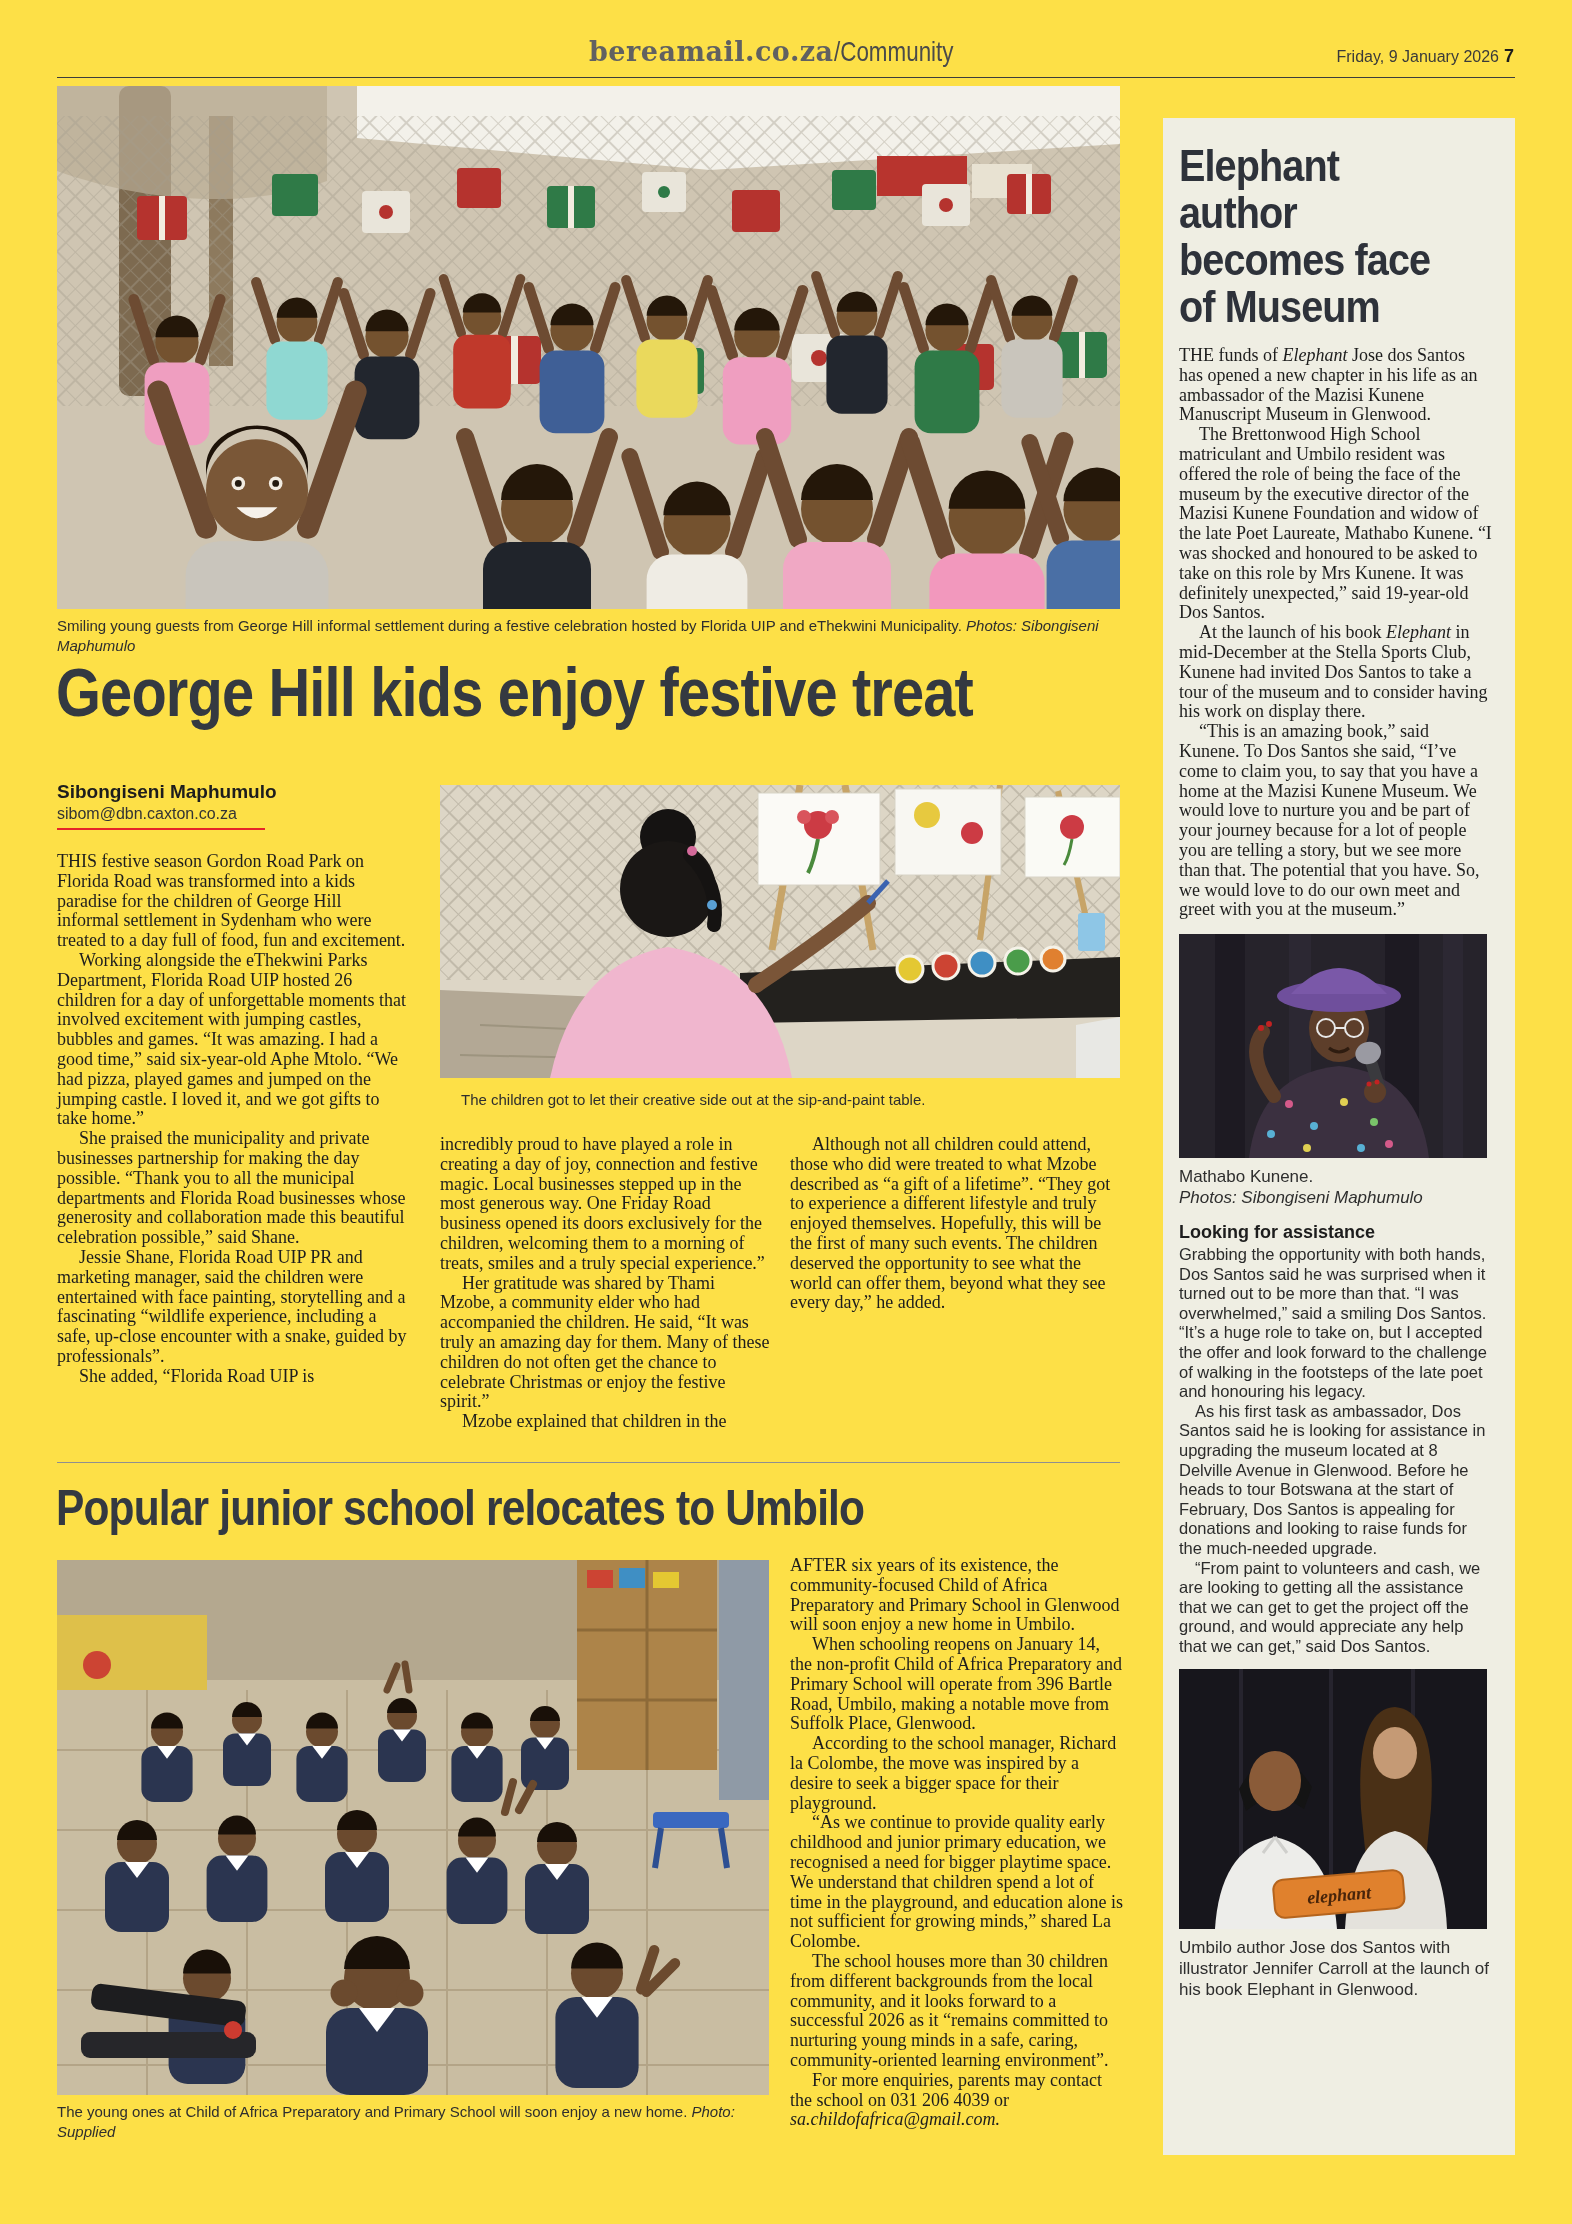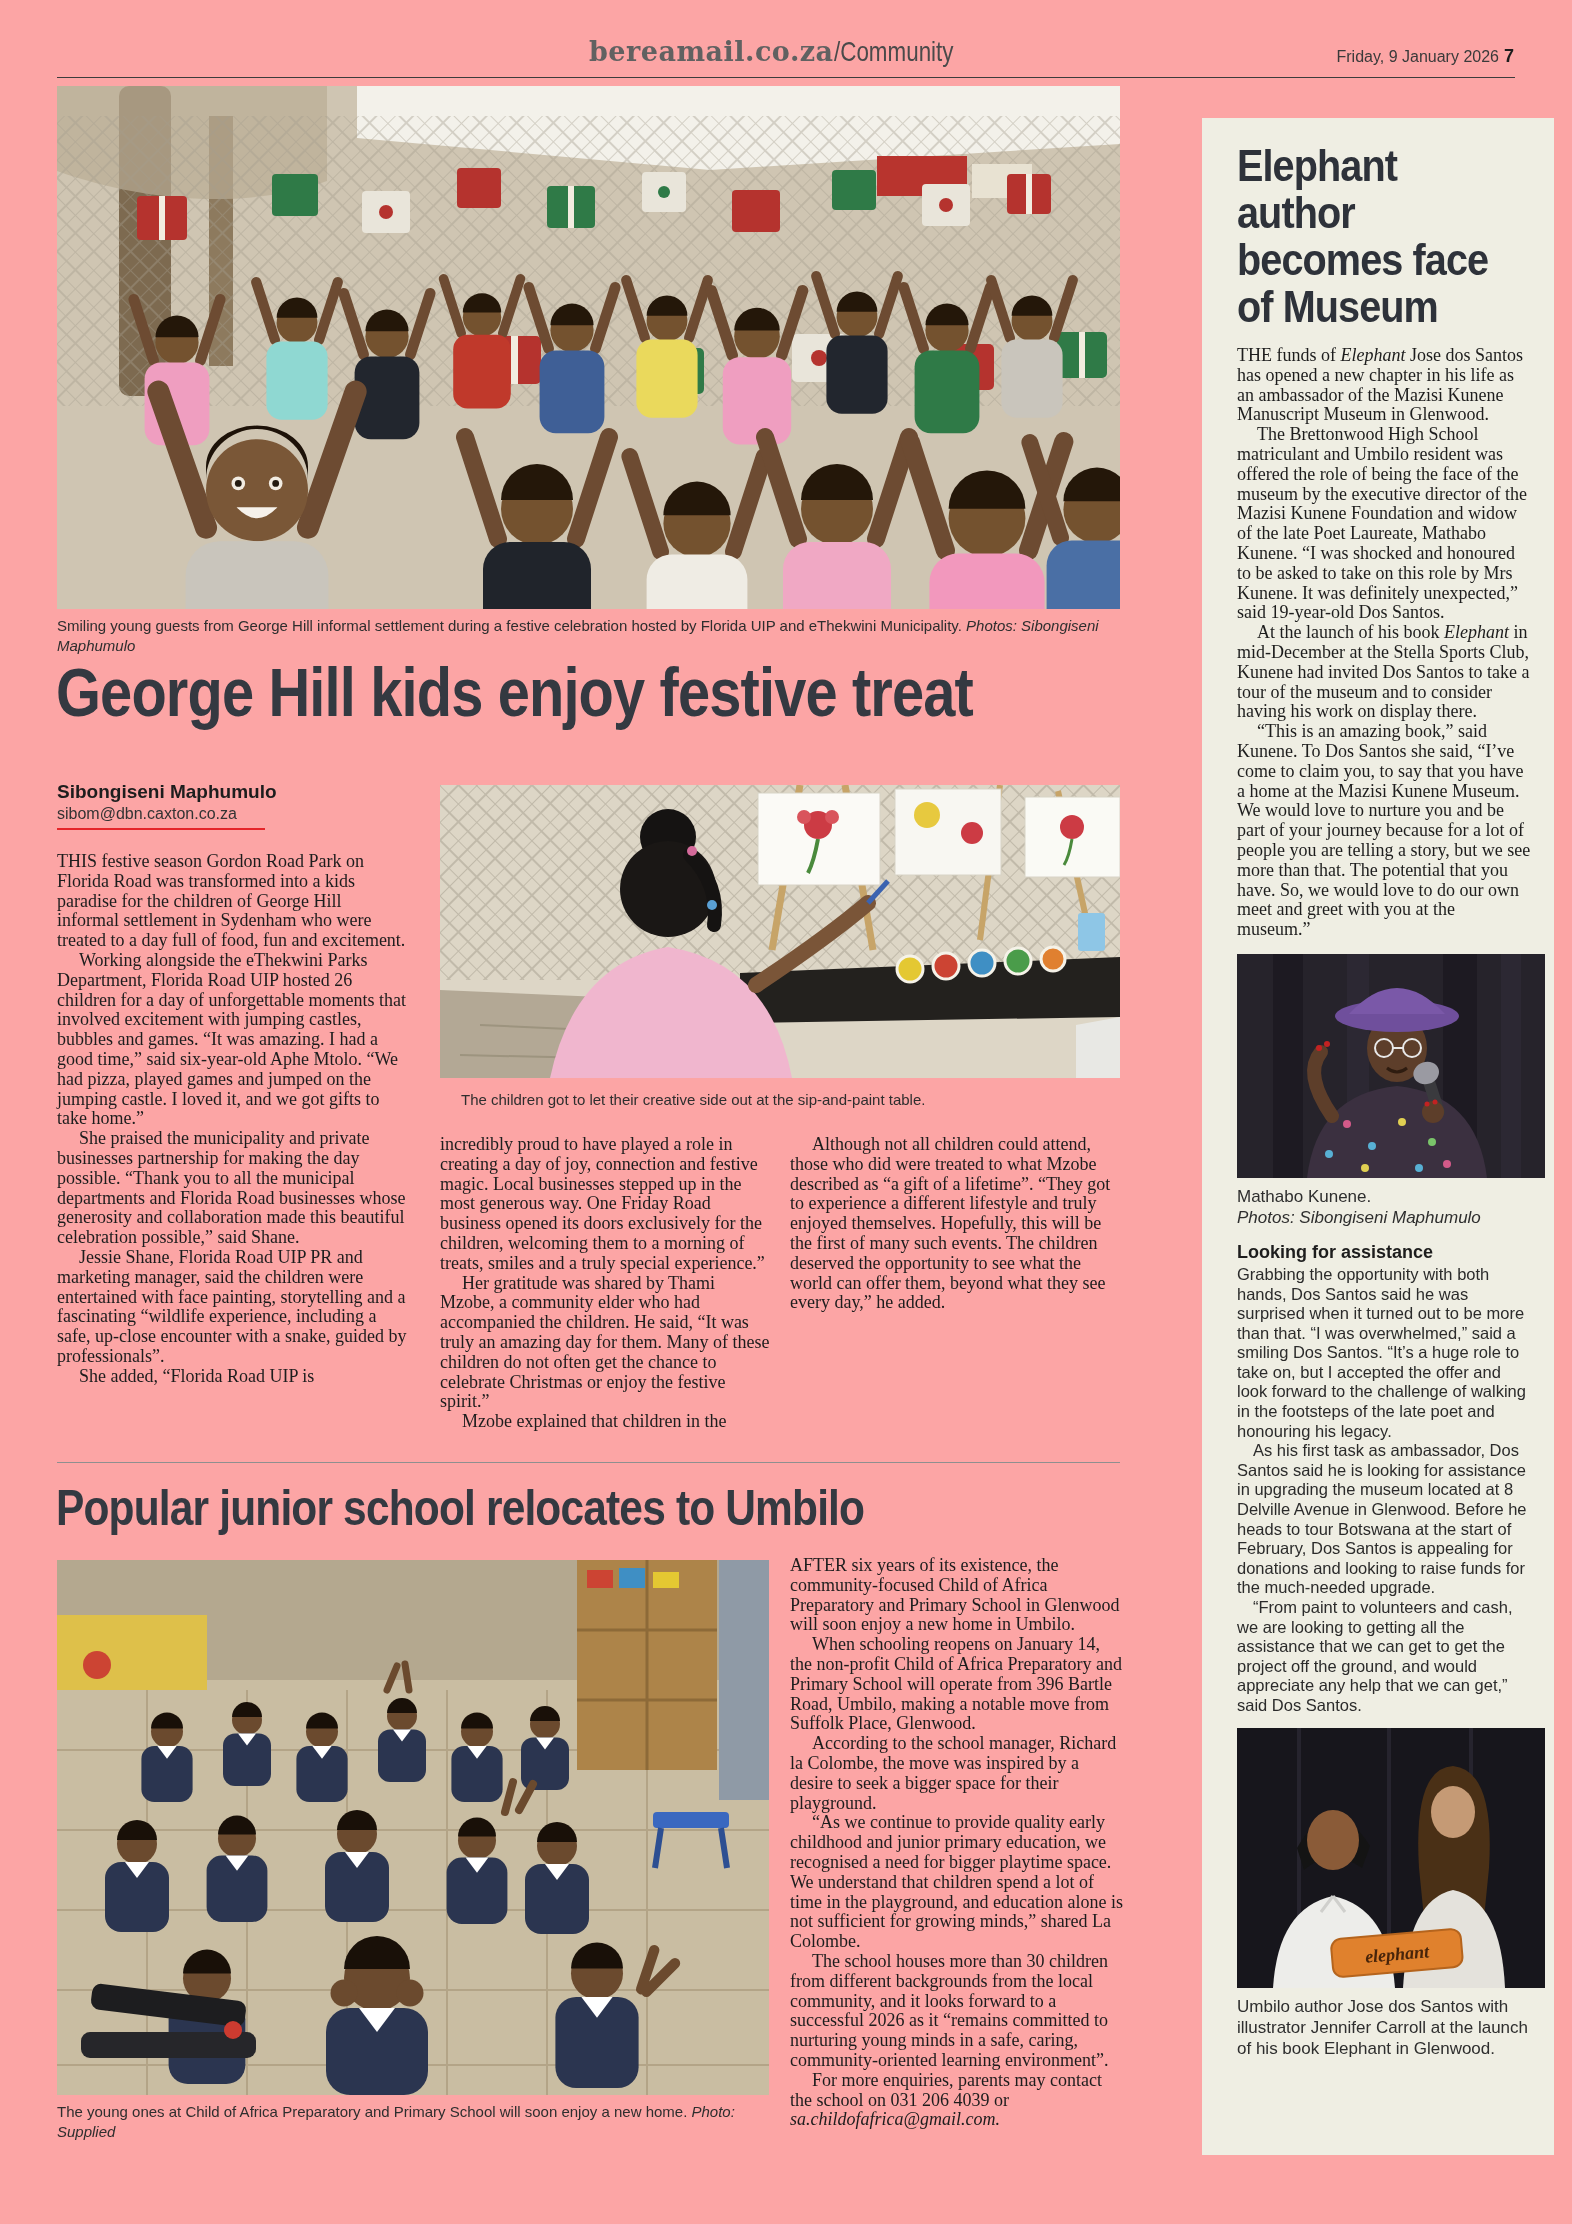--- a/index.html
+++ b/index.html
@@ -1,17 +1,17 @@
 <!DOCTYPE html>
 <html><head>
 <meta charset="utf-8">
 <style>
   * { margin:0; padding:0; box-sizing:border-box; }
   html,body { background:#ffffff; }
-  .page { position:relative; width:1572px; height:2224px; background:#fca5a5;
+  .page { position:relative; width:1572px; height:2224px; background:#fde047;
           font-family:"Liberation Serif", serif; color:#1d1d1d; overflow:hidden; }
 
   
   .masthead { position:absolute; top:36px; left:0; width:100%; text-align:center; white-space:nowrap; }
   .masthead .site { font-family:"DejaVu Serif", serif; font-weight:bold; font-size:27px; color:#616161; letter-spacing:.5px; }
   .masthead .section { font-family:"Liberation Sans", sans-serif; font-size:28px; color:#4a4a4a;
                        display:inline-block; transform:scaleX(.8); transform-origin:left center; }
   .dateline { position:absolute; top:46px; right:58px; font-family:"Liberation Sans", sans-serif;
               font-size:16px; color:#3a3a3a; }
   .dateline .pagenum { font-weight:bold; font-size:18px; color:#1d1d1d; margin-left:5px; }
@@ -48,22 +48,22 @@
   .colbody p { font-size:18px; line-height:19.8px; color:#1d1d1d; }
   .colbody p.ind { text-indent:22px; }
   #col1 { position:absolute; left:57px;  top:852px;  width:350px; }
   #col2 { position:absolute; left:440px; top:1135px; width:334px; }
   #col3 { position:absolute; left:790px; top:1135px; width:334px; }
   #school-col { position:absolute; left:790px; top:1556px; width:334px; }
 
   #divider { position:absolute; left:57px; top:1462px; width:1063px; height:1px; background:#8f8f8f; }
 
   
-  #sidebar { position:absolute; left:1202px; top:118px; width:352px; height:2037px;
-             background:#efeee3; padding:24px 22px 0 35px; }
+  #sidebar { position:absolute; left:1163px; top:118px; width:352px; height:2037px;
+             background:#efeee3; padding:24px 22px 0 16px; }
   #sidebar-headline { font-family:"Liberation Sans", sans-serif; font-weight:bold; font-size:44px;
                       line-height:47px; color:#2e323a; white-space:pre-line; letter-spacing:-1px;
                       transform:scaleX(.9); transform-origin:left top; margin-bottom:16px; }
   .sb-serif p { font-size:18px; line-height:19.8px; color:#1d1d1d; }
   .sb-serif p.ind { text-indent:20px; }
   .sb-photo { width:308px; overflow:hidden; background:#222; margin-top:14px; }
   #sidebar-photo1 { height:224px; }
   #sidebar-photo2 { height:260px; margin-top:12px; }
   .sb-caption { font-family:"Liberation Sans", sans-serif; font-size:17px; line-height:21px;
                 color:#2e2e2e; margin-top:8px; }

